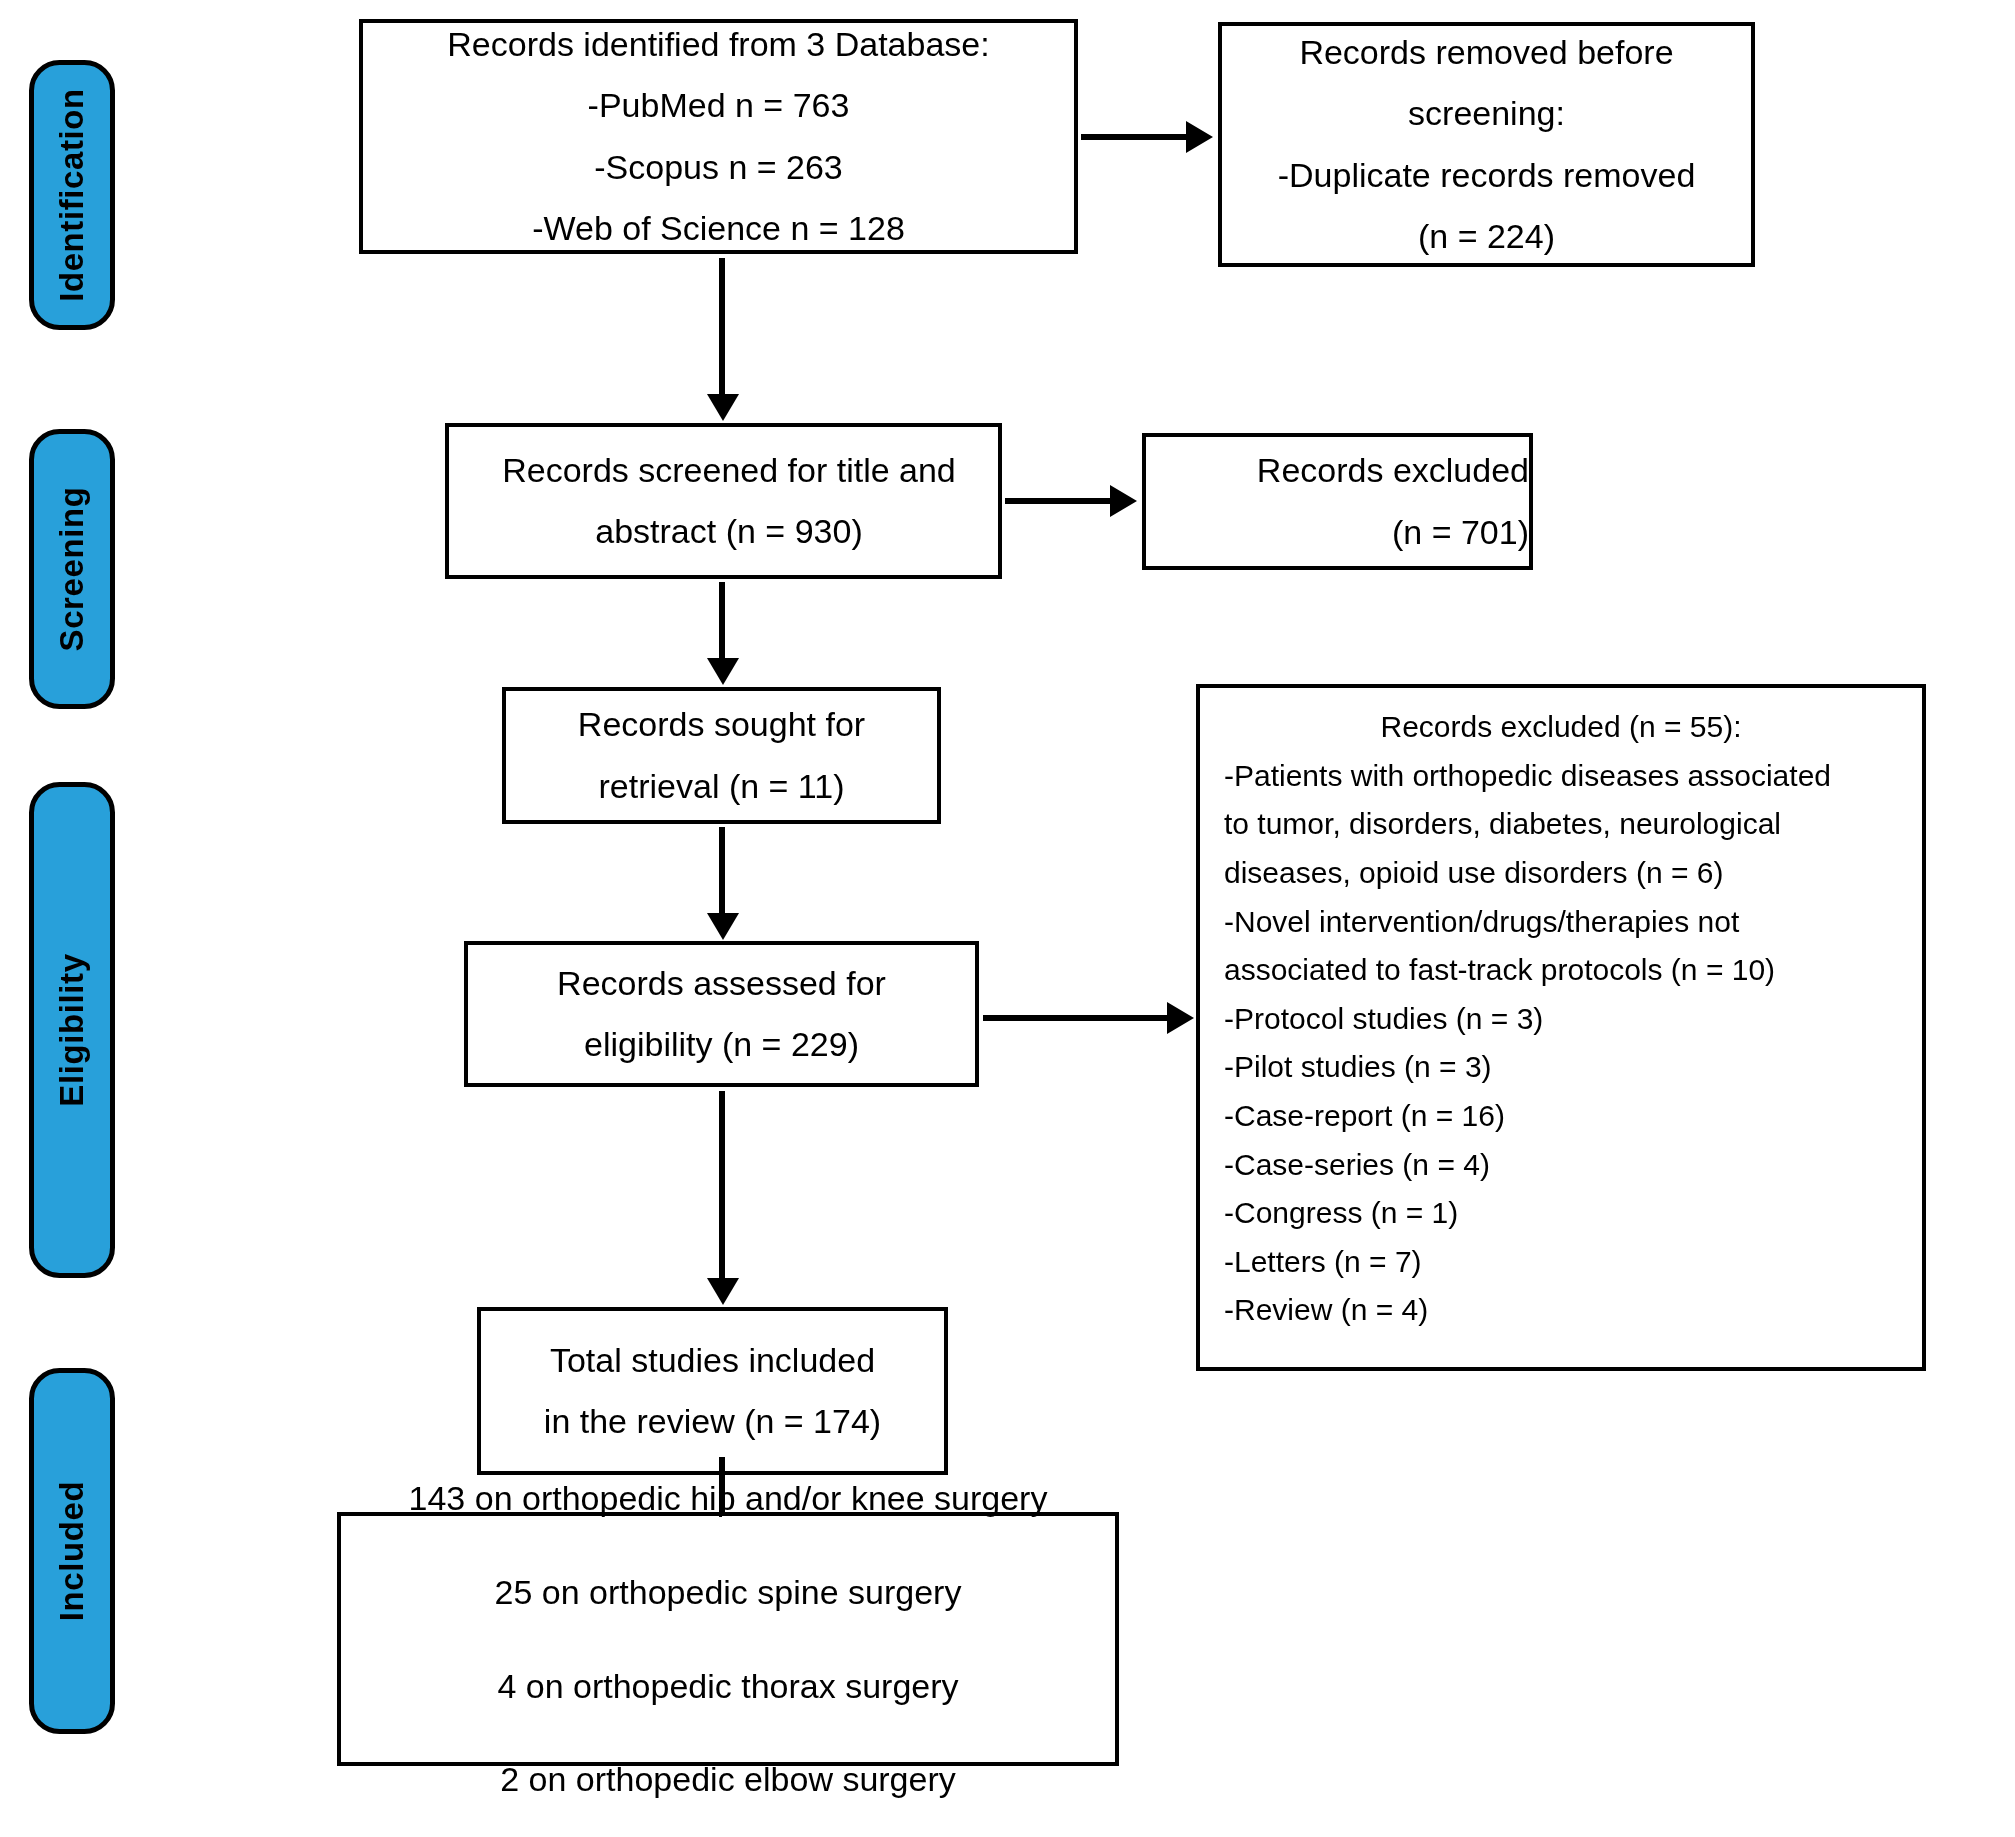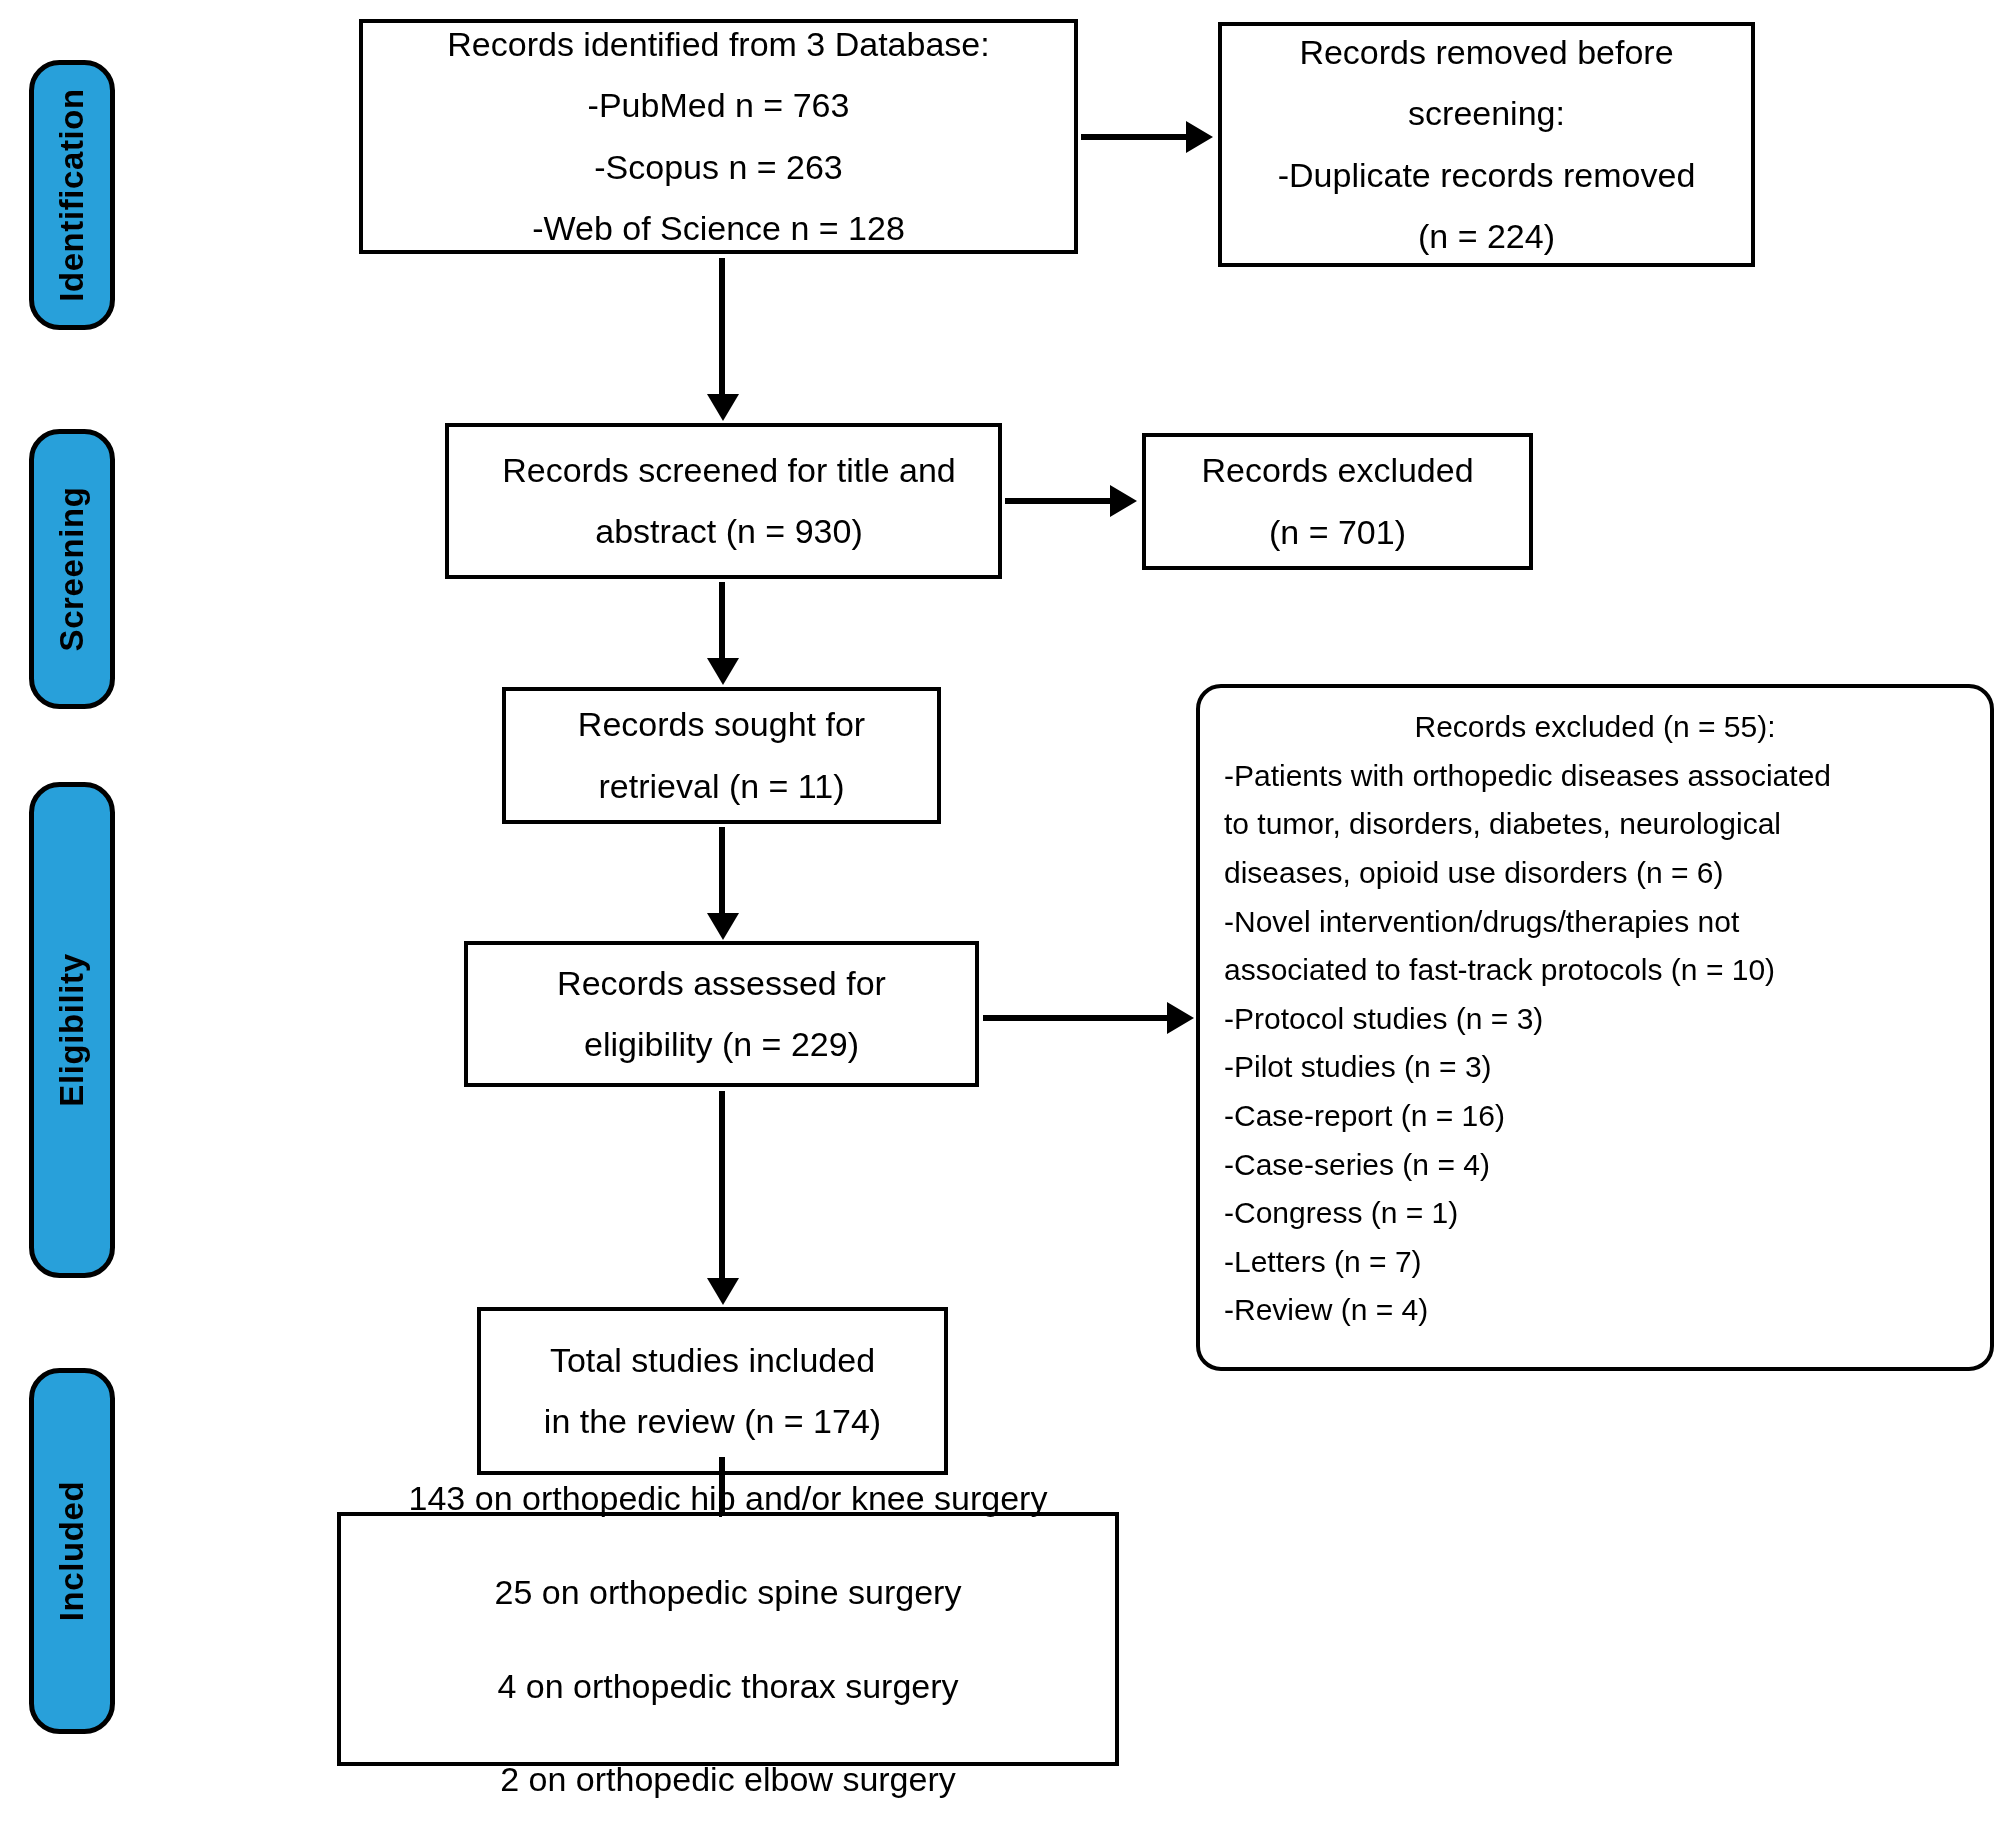--- a/index.html
+++ b/index.html
@@ -110,21 +110,21 @@
   <div class="head-right" style="left:1186px;top:121px;"></div>
 
   <div class="vline" style="left:719px;top:258px;height:137px;"></div>
   <div class="head-down" style="left:707px;top:394px;"></div>
 
   <div class="fbox" style="left:445px;top:423px;width:557px;height:156px;padding-left:11px;">
     <div class="ln">Records screened for title and</div>
     <div class="ln">abstract (n = 930)</div>
   </div>
 
-  <div class="fbox" style="left:1142px;top:433px;width:391px;height:137px;">
+  <div class="fbox" style="left:1142px;top:433px;width:391px;height:137px;align-items:flex-end;">
     <div class="ln">Records excluded</div>
     <div class="ln">(n = 701)</div>
   </div>
 
   <div class="hline" style="left:1005px;top:498px;width:105px;"></div>
   <div class="head-right" style="left:1110px;top:485px;"></div>
 
   <div class="vline" style="left:719px;top:582px;height:76px;"></div>
   <div class="head-down" style="left:707px;top:658px;"></div>
 
@@ -134,21 +134,21 @@
   </div>
 
   <div class="vline" style="left:719px;top:827px;height:86px;"></div>
   <div class="head-down" style="left:707px;top:913px;"></div>
 
   <div class="fbox" style="left:464px;top:941px;width:515px;height:146px;">
     <div class="ln">Records assessed for</div>
     <div class="ln">eligibility (n = 229)</div>
   </div>
 
-  <div class="bigbox" style="left:1196px;top:684px;width:798px;height:687px;border-radius:25px;">
+  <div class="bigbox" style="left:1196px;top:684px;width:730px;height:687px;">
     <div class="heading">Records excluded (n = 55):</div>
     <div class="ln">-Patients with orthopedic diseases associated</div>
     <div class="ln">to tumor, disorders, diabetes, neurological</div>
     <div class="ln">diseases, opioid use disorders (n = 6)</div>
     <div class="ln">-Novel intervention/drugs/therapies not</div>
     <div class="ln">associated to fast-track protocols (n = 10)</div>
     <div class="ln">-Protocol studies (n = 3)</div>
     <div class="ln">-Pilot studies (n = 3)</div>
     <div class="ln">-Case-report (n = 16)</div>
     <div class="ln">-Case-series (n = 4)</div>

